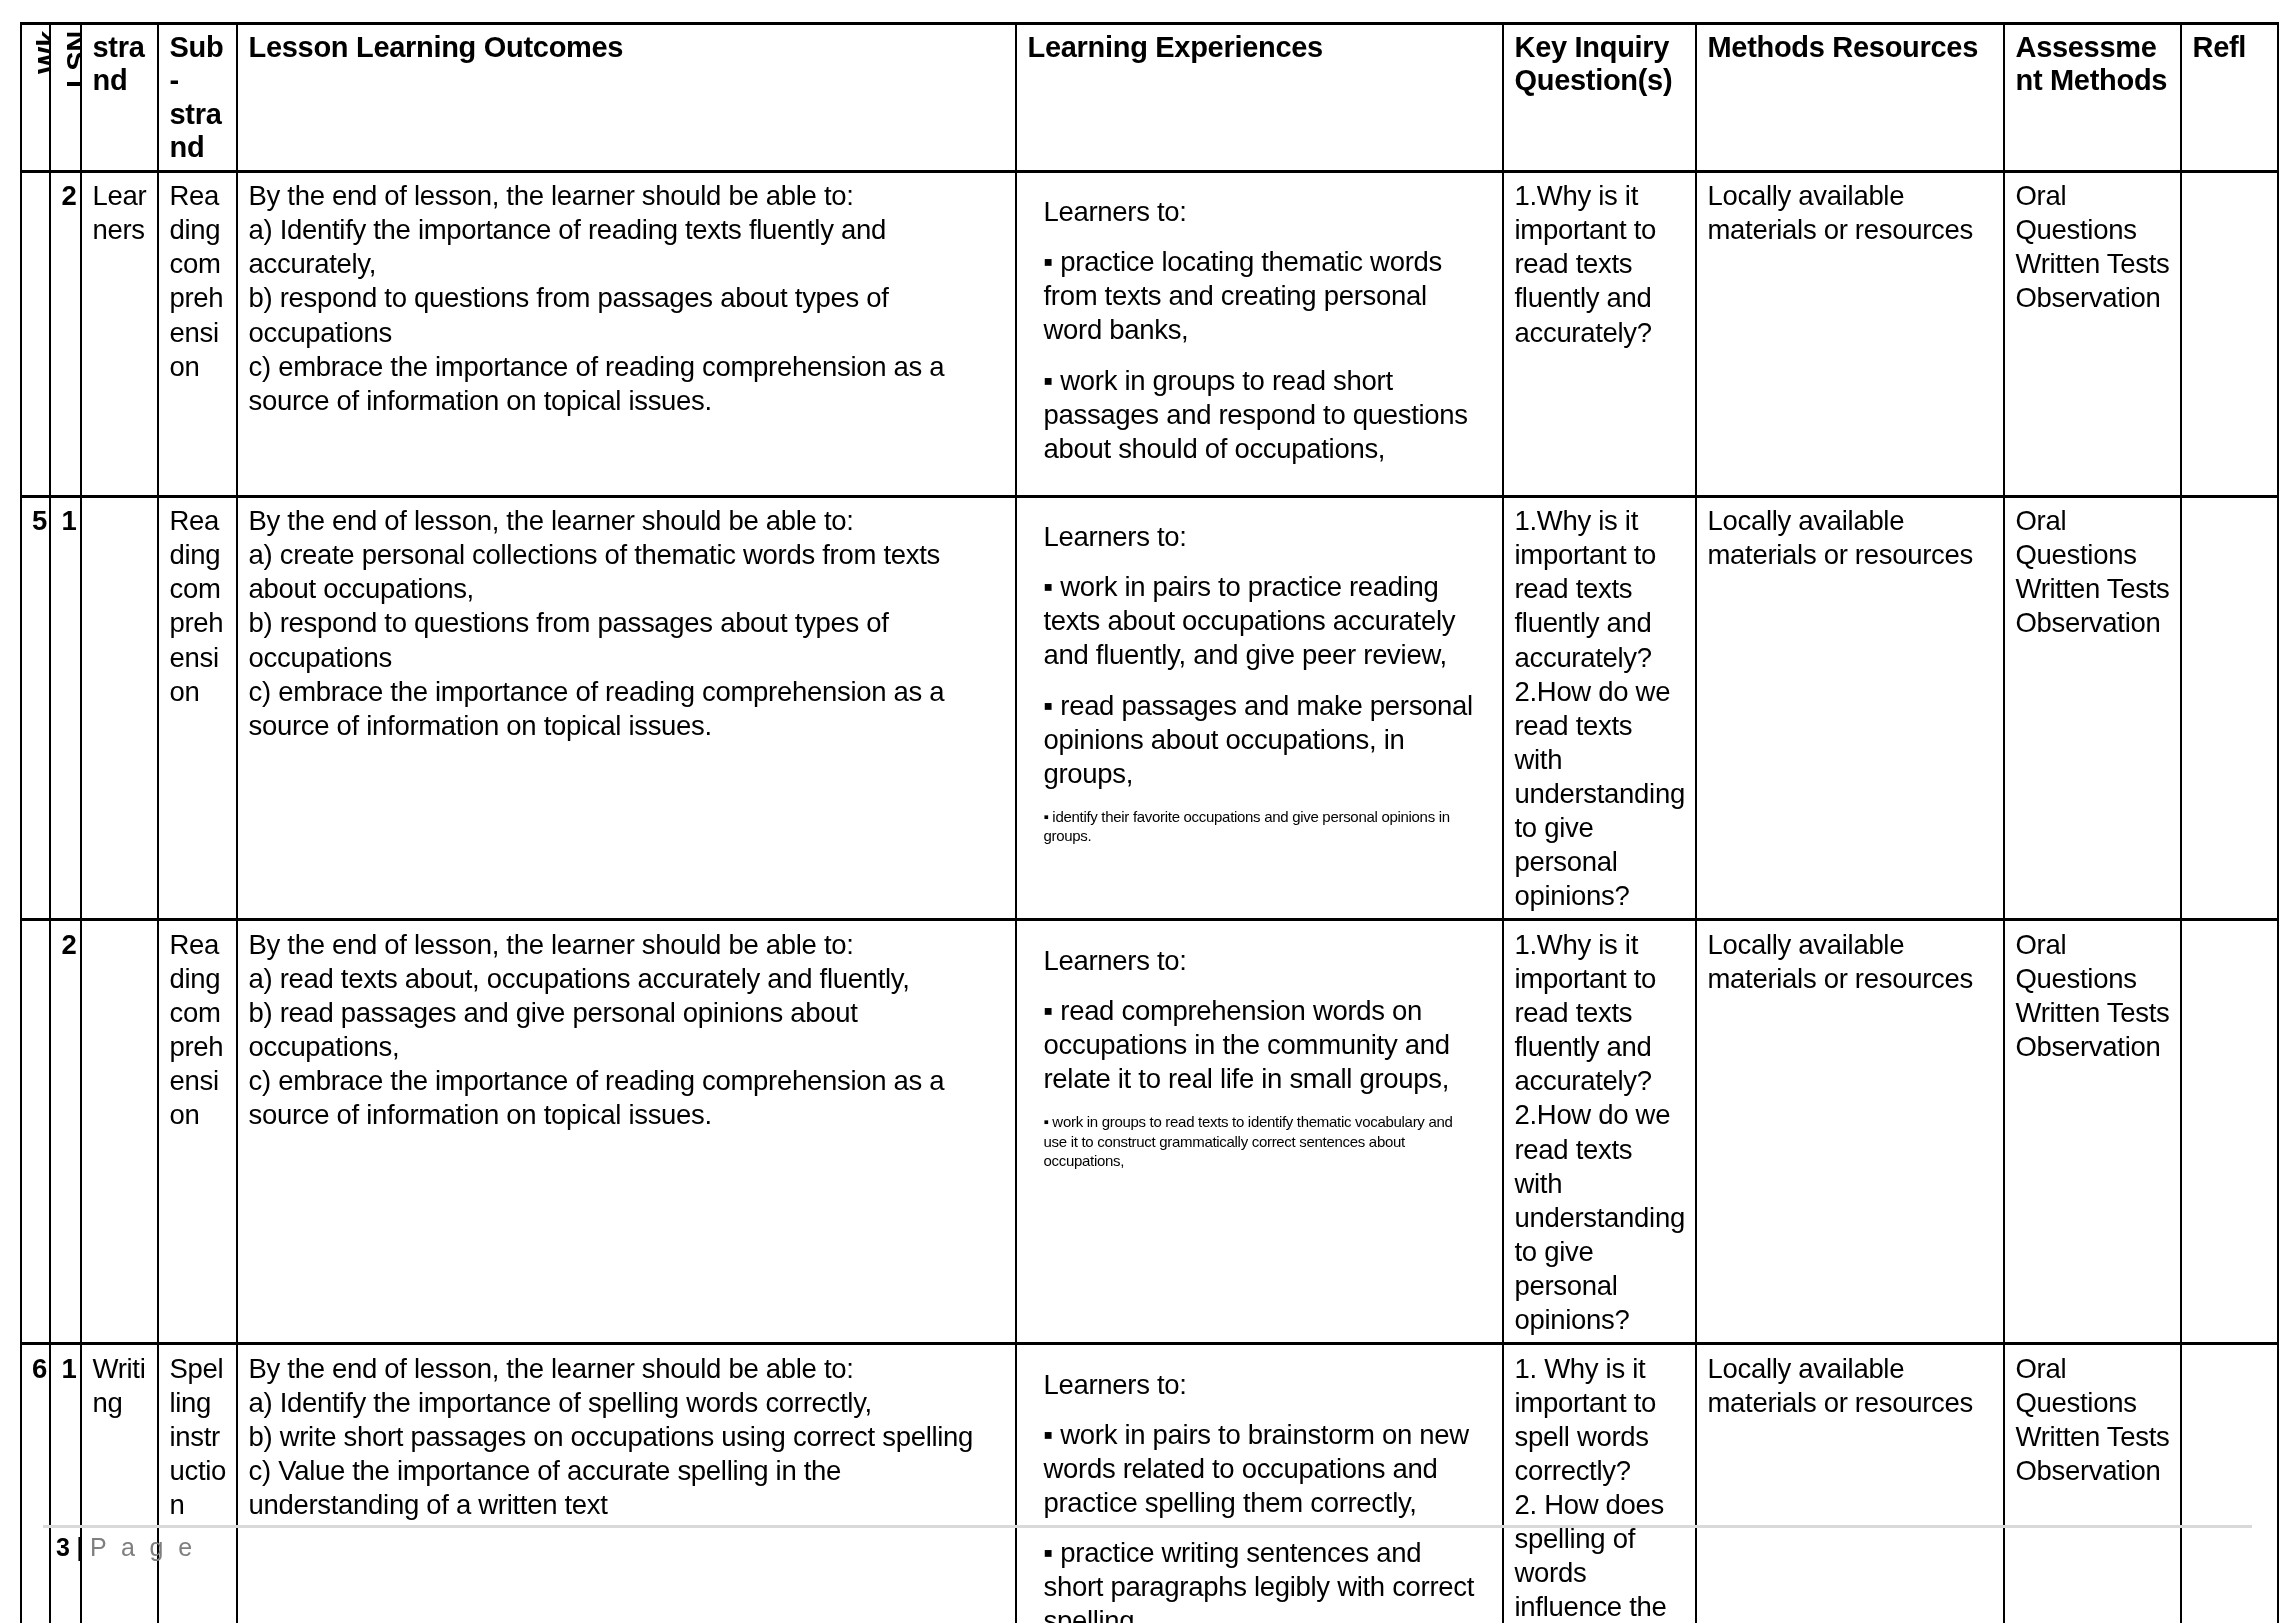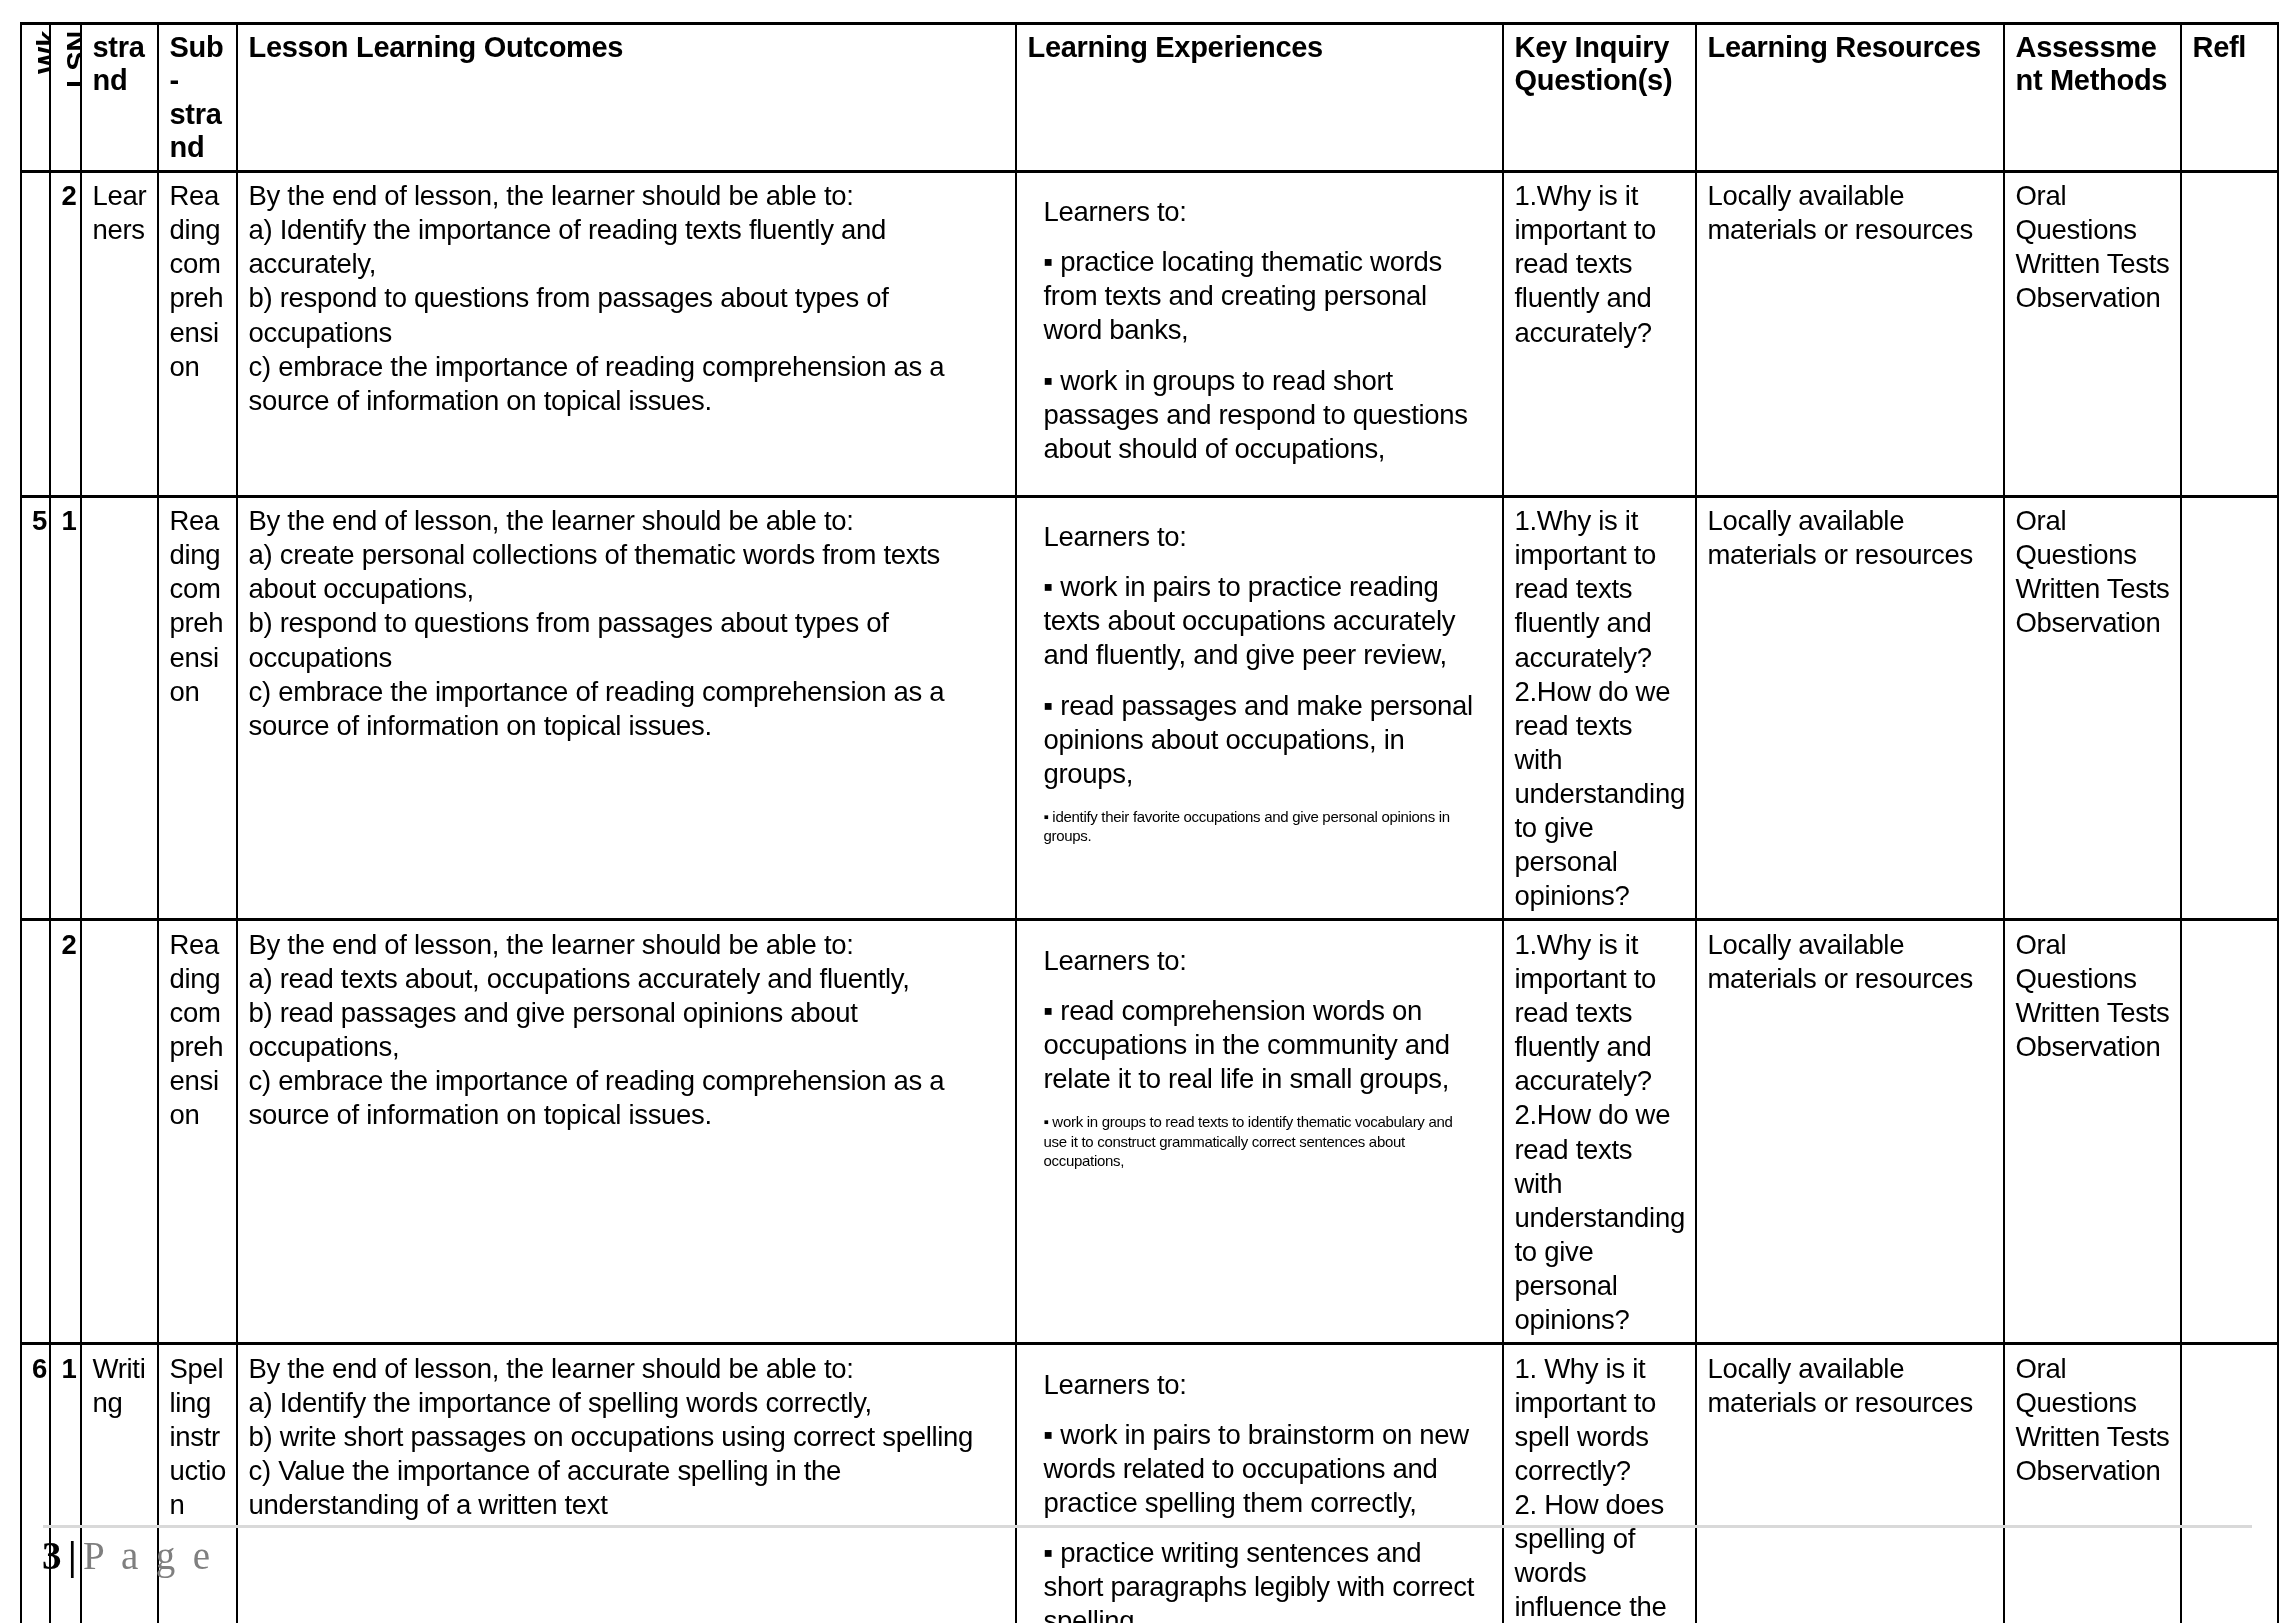--- a/index.html
+++ b/index.html
@@ -37,22 +37,22 @@
   td.num{font-weight:bold;font-size:30px;padding-left:11.8px;}
   .preline{white-space:pre-line;}
   .seg{margin:16px;}
   .seg.small{font-size:15px;line-height:1.3;}
 
   .footer-rule{
     position:absolute;left:43px;top:1525px;width:2209px;height:2.6px;
     background:#d9d9d9;
   }
   .footer-text{
-    position:absolute;left:42px;top:1533px;font-size:39px;
-    font-family:Liberation Serif, serif;
+    position:absolute;left:56px;top:1533px;font-size:25px;
+    font-family:Liberation Sans, sans-serif;
   }
   .footer-text .pg-num{font-weight:bold;color:#000;}
   .footer-text .pg-bar{font-weight:bold;color:#000;padding:0 6.5px;}
   .footer-text .pg-word{color:#7f7f7f;letter-spacing:3.9px;}
 </style>
 </head>
 <body>
 
 <div class="sheet">
 
@@ -71,21 +71,21 @@
     </colgroup>
     <thead>
       <tr>
         <th class="rot"><span class="vtxt">Wk</span></th>
         <th class="rot"><span class="vtxt">LSN</span></th>
         <th>strand</th>
         <th>Sub-strand</th>
         <th>Lesson Learning Outcomes</th>
         <th>Learning Experiences</th>
         <th>Key Inquiry Question(s)</th>
-        <th>Learning Resources</th>
+        <th>Methods Resources</th>
         <th>Assessment Methods</th>
         <th>Refl</th>
       </tr>
     </thead>
     <tbody>
         <tr>
       <td class="num"></td>
       <td class="num">2</td>
       <td>Learners</td>
       <td>Reading comprehension</td>

